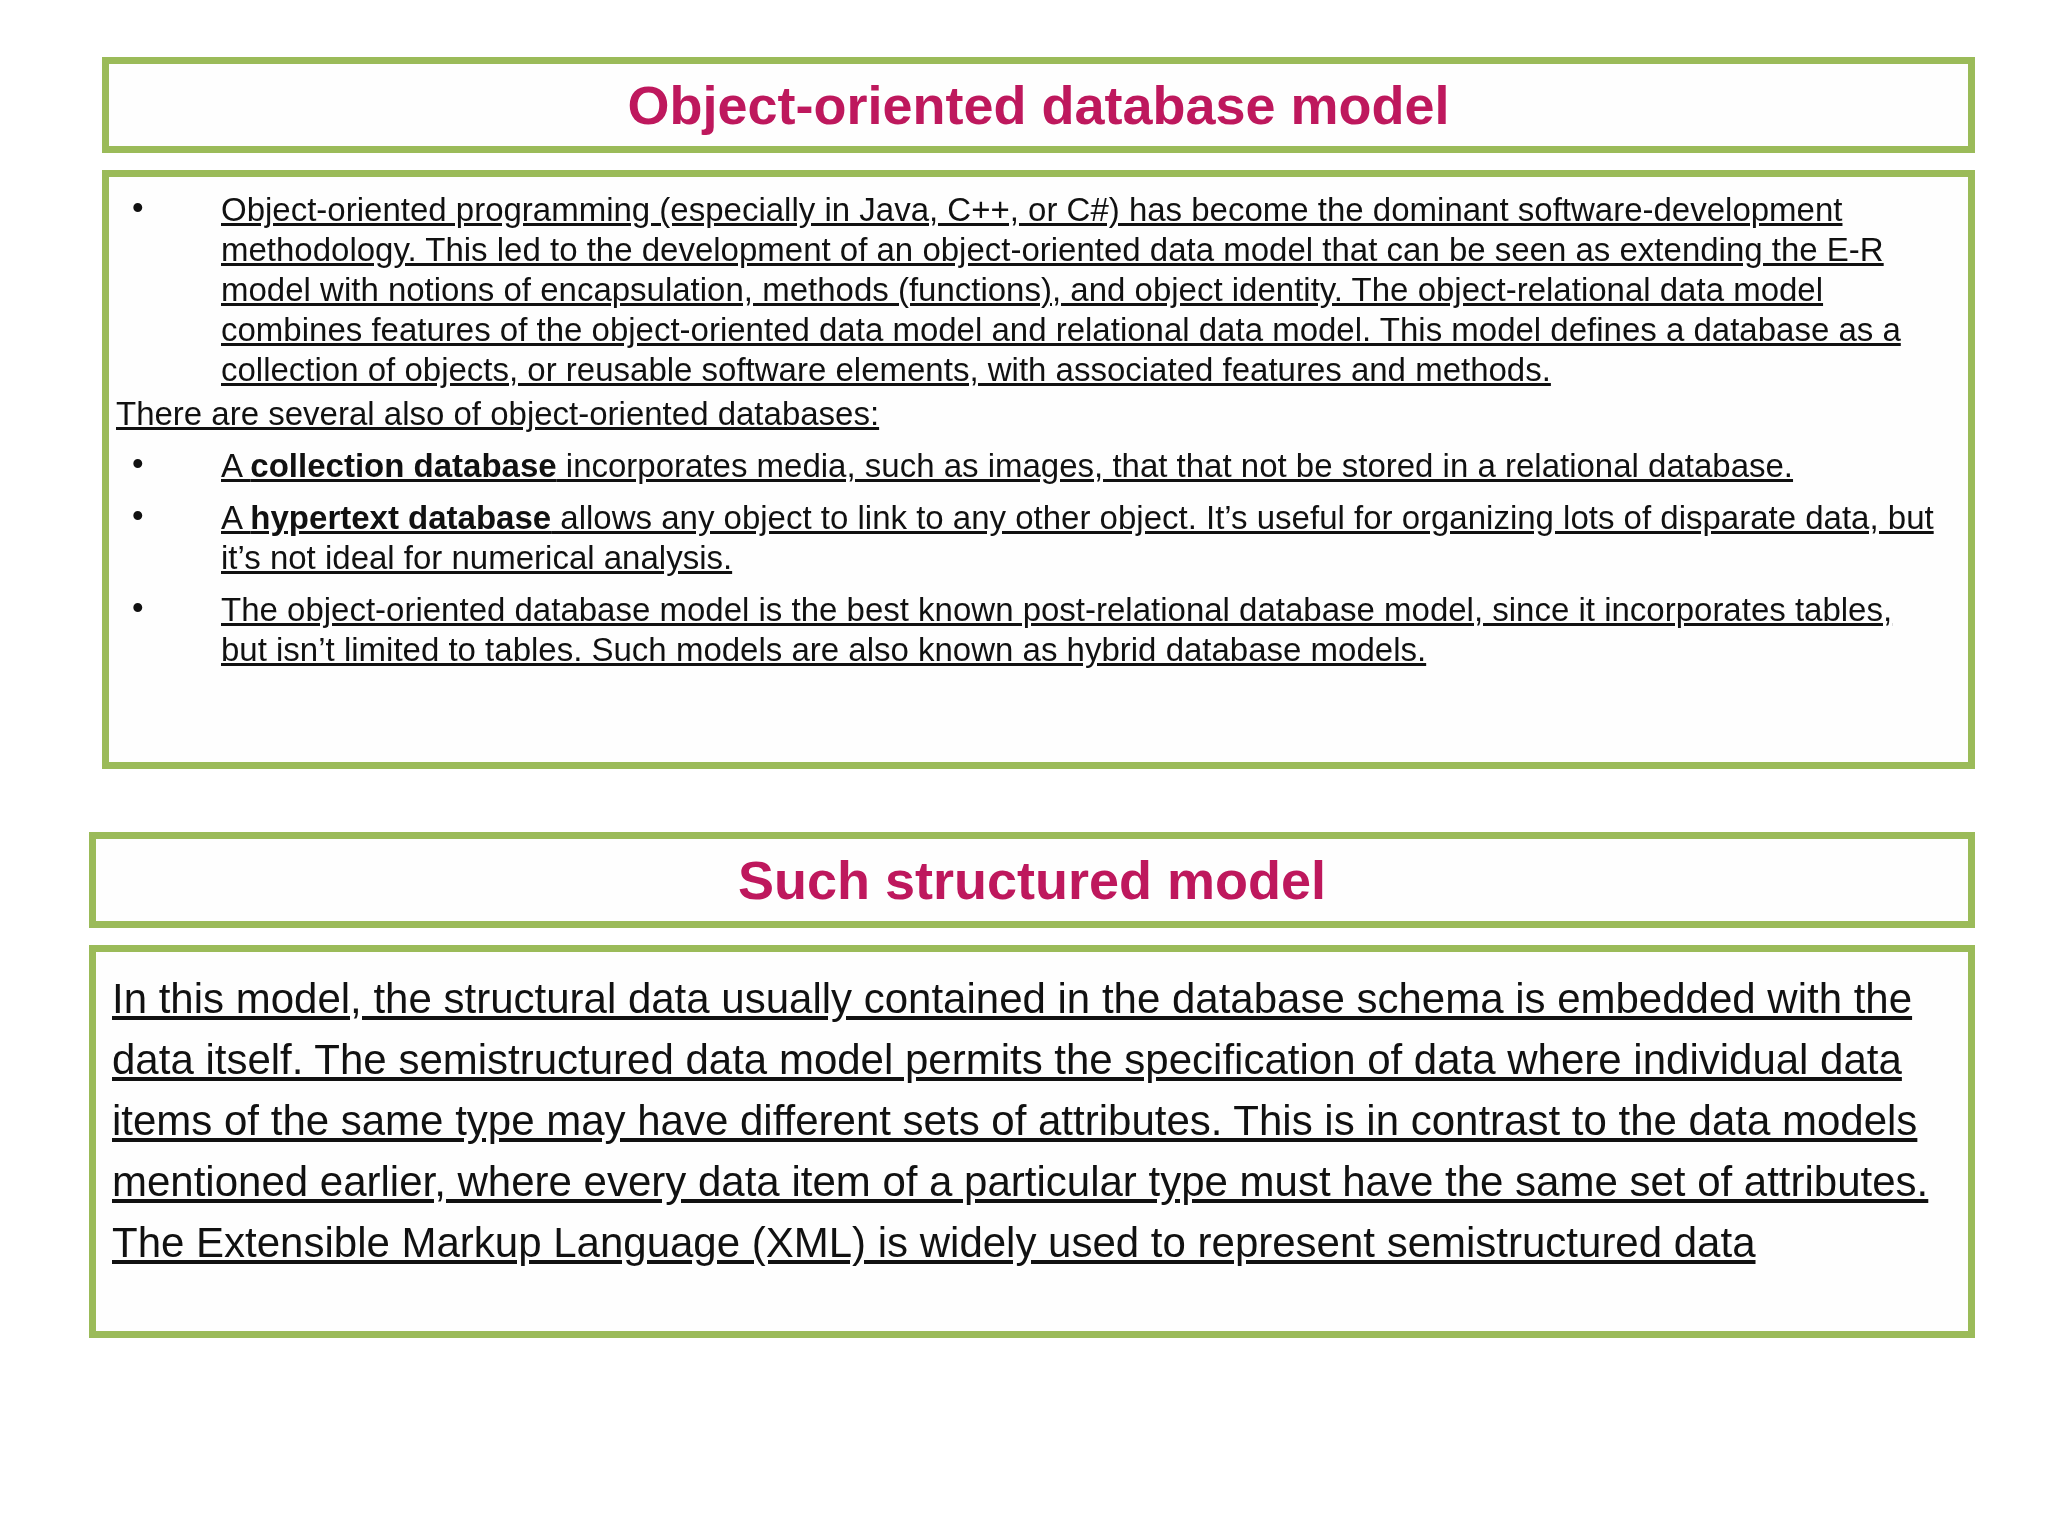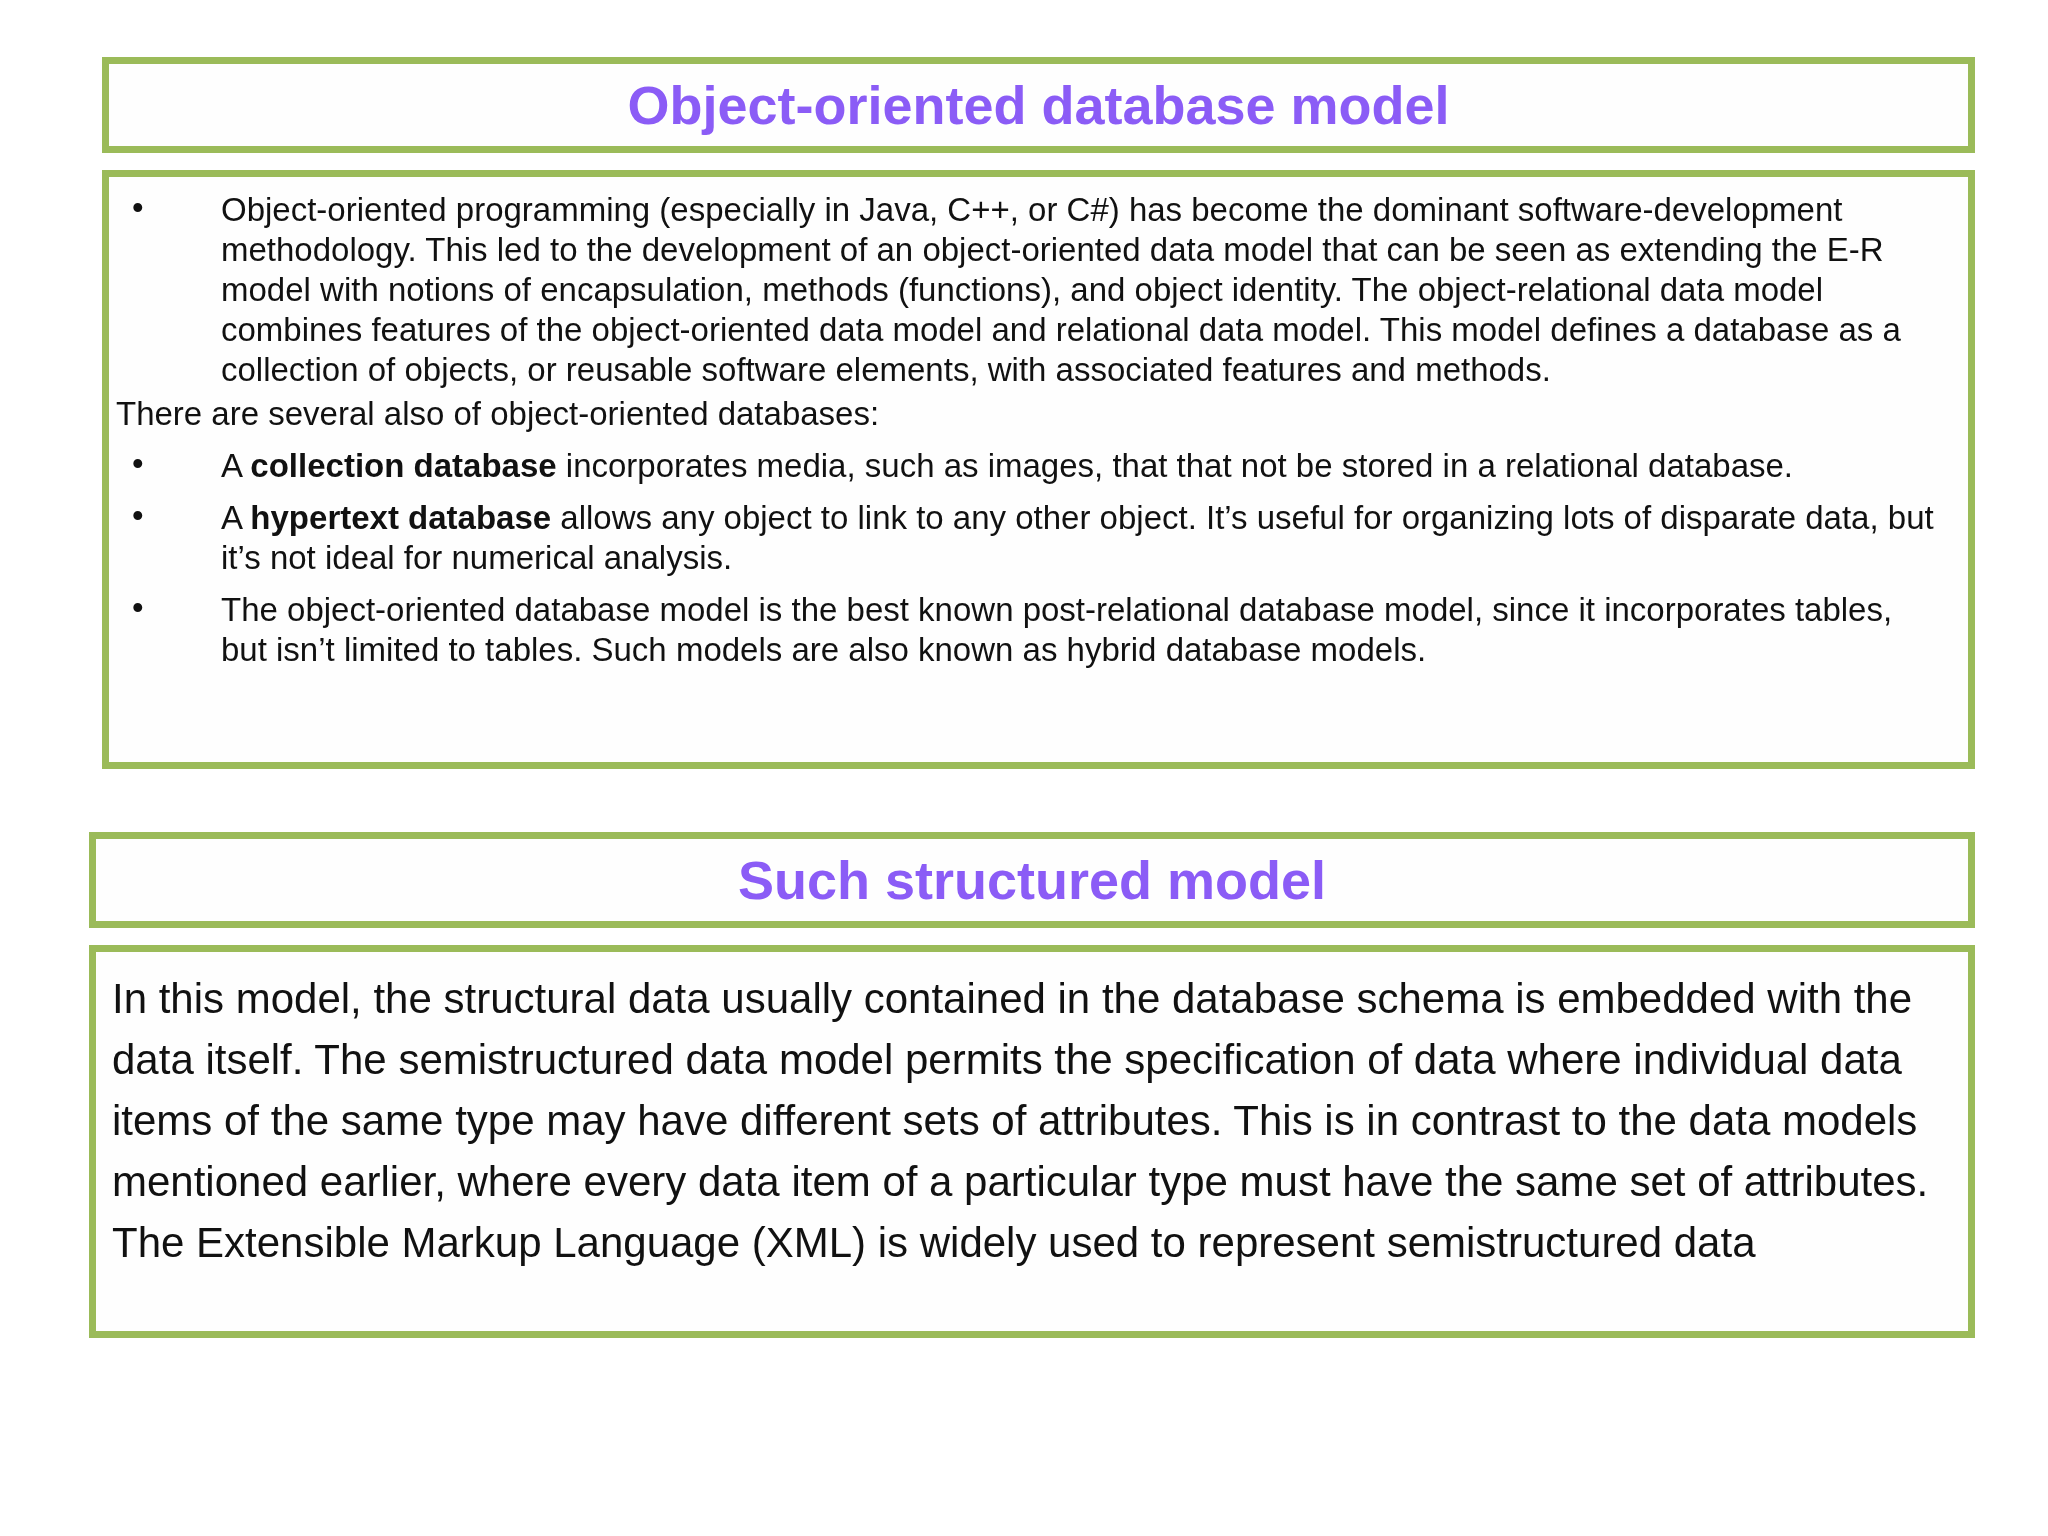--- a/index.html
+++ b/index.html
@@ -19,21 +19,21 @@
   }
   .title-box{
     display:flex;
     align-items:center;
     justify-content:center;
   }
   .title-box h1{
     margin:0;
     font-size:54px;
     font-weight:bold;
-    color:#8b5cf6;
+    color:#be185d;
     letter-spacing:0px;
   }
   #title-box-1{left:102px;top:57px;width:1873px;height:96px;}
   #content-box-1{
     left:102px;top:170px;width:1873px;height:599px;
     font-size:33px;line-height:40px;
     padding:13px 28px 0 7px;
   }
   #title-box-2{left:89px;top:832px;width:1886px;height:96px;}
   #content-box-2{
@@ -49,21 +49,21 @@
   .brow + .brow, .lead + .brow{margin-top:12px;}
   .dot{
     position:absolute;
     left:16px;top:-2px;
     font-size:33px;
   }
   .lead{
     margin:4px 0 0 0;
     padding-left:0;
   }
-  p{margin:0;}
+  p{margin:0;text-decoration:underline;}
   b{font-weight:bold;}
 </style>
 </head>
 <body>
 
 <div class="box title-box" id="title-box-1">
   <h1>Object-oriented database model</h1>
 </div>
 
 <div class="box" id="content-box-1">

